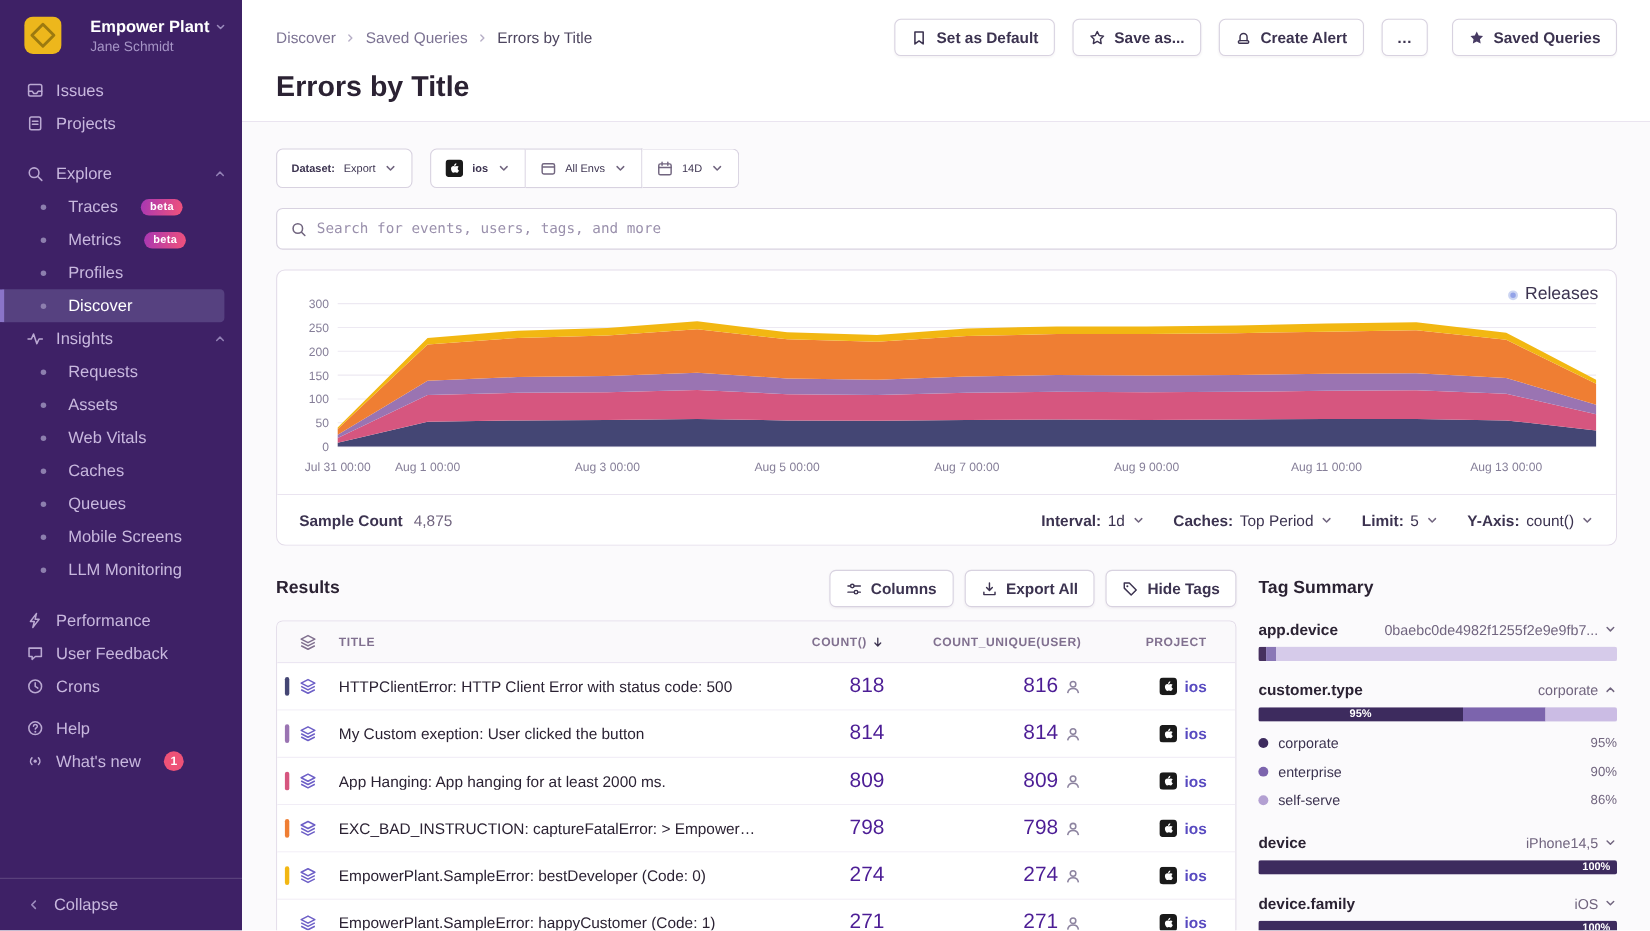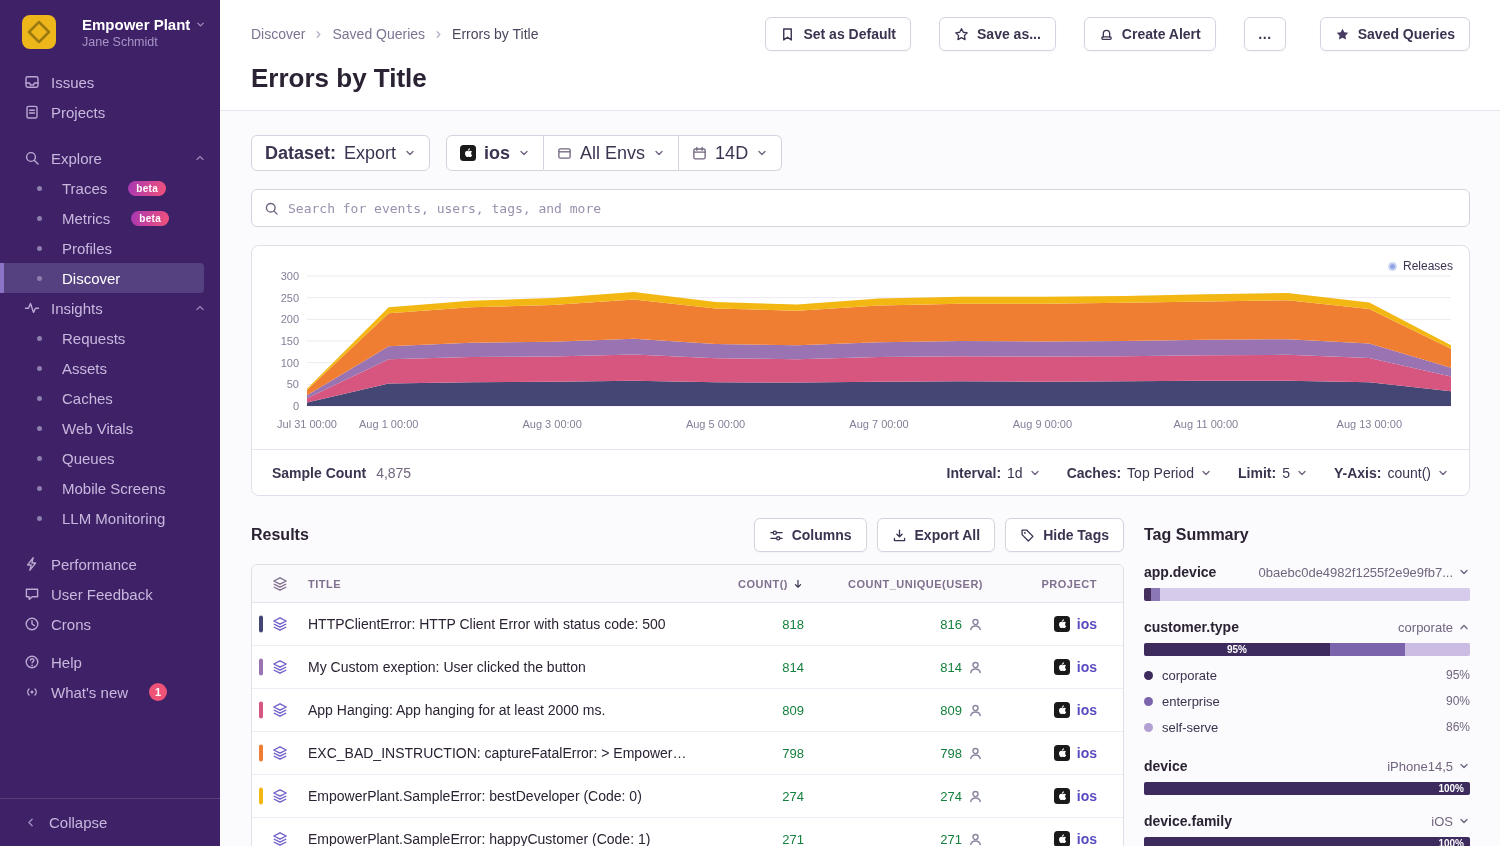--- a/index.html
+++ b/index.html
@@ -28,45 +28,45 @@
   .schev{color:#9c8cbe}
 
   
   .main{flex:1;display:flex;flex-direction:column;min-width:0}
   .topbar{background:#fff;border-bottom:1px solid #eae4f0;padding:17px 30px 16px 31px}
   .topbar-row{display:flex;align-items:center}
   .crumbs{display:flex;align-items:center;gap:8px;font-size:14px}
   .crumbs a{color:#7c7393;cursor:pointer;text-decoration:none}
   .crumb-cur{color:#4d455f}
   .crumb-sep{color:#b6aec6;display:flex}
-  .actions{margin-left:auto;display:flex;gap:28px;align-items:flex-end}
+  .actions{margin-left:auto;display:flex;gap:16px;align-items:flex-end}
   .btn{height:34px;display:inline-flex;align-items:center;gap:8px;padding:0 14px;background:#fff;border:1px solid #d8d2e0;border-radius:6px;font-size:14px;font-weight:600;color:#3c3350;box-shadow:0 1px 2px rgba(43,34,51,.04);cursor:pointer;font-family:inherit;white-space:nowrap}
   .btn.sq{padding:0 13px}
   .btn.saved{margin-left:6px}
   .title{margin-top:12px;font-size:26px;font-weight:700;color:#2b2233}
 
   .content{flex:1;background:#fbfafc;padding:24px 30px 0 31px;overflow:hidden}
 
   
   .filter-row{display:flex;align-items:center}
-  .fbtn{height:36px;display:inline-flex;align-items:center;gap:8px;padding:0 13px;background:#fff;border:1px solid #d8d2e0;border-radius:6px;font-size:18px;color:#3c3350;cursor:pointer;font-family:inherit;white-space:nowrap}
+  .fbtn{height:36px;display:inline-flex;align-items:center;gap:8px;padding:0 13px;background:#fff;border:1px solid #d8d2e0;border-radius:6px;font-size:10px;color:#3c3350;cursor:pointer;font-family:inherit;white-space:nowrap}
   .fbtn b{font-weight:700}
   .fgroup{display:inline-flex;margin-left:16px}
   .fgroup .fbtn{border-radius:0;border-left-width:0}
   .fgroup .fbtn:first-child{border-radius:6px 0 0 6px;border-left-width:1px}
   .fgroup .fbtn:last-child{border-radius:0 6px 6px 0}
   .chev{color:#71657f;flex-shrink:0}
 
   .search{margin-top:18px;height:38px;background:#fff;border:1px solid #d8d2e0;border-radius:6px;display:flex;align-items:center;padding:0 12px;gap:9px}
   .search input{flex:1;border:none;outline:none;background:transparent;font-family:"DejaVu Sans Mono",monospace;font-size:13px;color:#3c3350}
   .search input::placeholder{color:#9a90ac}
 
   
   .chart-card{position:relative;margin-top:18px;height:251px;background:#fff;border:1px solid #e3dce9;border-radius:8px}
-  .legend{position:absolute;top:13px;right:16px;display:flex;align-items:center;gap:6px;font-size:12px;color:#3c3350;cursor:pointer}
+  .legend{position:absolute;top:13px;right:16px;display:flex;align-items:center;gap:6px;font-size:16px;color:#3c3350;cursor:pointer}
   .legend-dot{width:9px;height:9px;border-radius:50%;border:2px solid #ccd5f2;background:#93a3e8}
   .chart-svg{display:block;margin:14px auto 0;width:1200px;height:190px}
   .chart-svg .tick{font-size:11px;fill:#857e98;font-family:"Liberation Sans",sans-serif}
   .chart-footer{position:absolute;left:0;right:0;bottom:0;height:46px;border-top:1px solid #eae4f0;display:flex;align-items:center;padding:0 20px;font-size:14px;background:#fff;border-radius:0 0 8px 8px}
   .sc-label{font-weight:700;color:#3c3350}
   .sc-value{color:#71657f;margin-left:10px}
   .ctls{margin-left:auto;display:flex;gap:26px}
   .ctl{display:flex;align-items:center;gap:6px;color:#3c3350;cursor:pointer}
   .ctl b{font-weight:700}
 
@@ -84,21 +84,21 @@
   .thead{height:38px;background:#faf9fb;border-bottom:1px solid #e8e2ef}
   .th{font-size:11px;font-weight:700;color:#80708f;letter-spacing:.5px;cursor:pointer}
   .th-icon{display:flex;justify-content:center;color:#80708f}
   .th.num{text-align:right}
   .th.sorted{display:flex;justify-content:flex-end;align-items:center;gap:4px}
   .pr-c{padding-right:14px}.pr-u{padding-right:20px}.pr-p{padding-right:26px}
   .tr{height:43px;border-bottom:1px solid #f0ebf5;background:#fff}
   .td-icon{display:flex;align-items:center;justify-content:center;position:relative;height:100%}
   .chip{position:absolute;left:7px;top:50%;transform:translateY(-50%);width:4px;height:17px;border-radius:2px}
   .td-title{font-size:14px;color:#2b2233;white-space:nowrap;overflow:hidden;text-overflow:ellipsis;padding-right:14px;cursor:pointer}
-  .td-num{font-size:13px;color:#15803d;display:flex;justify-content:flex-end;align-items:center;gap:6px}
+  .td-num{font-size:19px;color:#4c1d95;display:flex;justify-content:flex-end;align-items:center;gap:6px}
   .td-proj{display:flex;justify-content:flex-end;align-items:center;gap:7px;color:#584ac0;font-size:14px;font-weight:600;cursor:pointer}
 
   
   .tag{margin-bottom:18px}
   .tag-head{display:flex;align-items:center;justify-content:space-between;margin-bottom:8px;cursor:pointer}
   .tag-key{font-size:14px;font-weight:700;color:#2b2233}
   .tag-val{display:flex;align-items:center;gap:5px;font-size:13px;color:#71657f;max-width:215px;white-space:nowrap;overflow:hidden}
   .tag-bar{display:flex;height:13px;border-radius:2px;overflow:hidden;background:#ece6f2}
   .seg{position:relative;height:100%}
   .seg-label{position:absolute;top:50%;font-size:10px;font-weight:700;color:#fff;line-height:1}
@@ -192,25 +192,25 @@
       <div class="nav-item sub">
           <span class="dot"></span>
           <span>Requests</span>
         </div>
       <div class="nav-item sub">
           <span class="dot"></span>
           <span>Assets</span>
         </div>
       <div class="nav-item sub">
           <span class="dot"></span>
+          <span>Web Vitals</span>
+        </div>
+      <div class="nav-item sub">
+          <span class="dot"></span>
           <span>Caches</span>
-        </div>
-      <div class="nav-item sub">
-          <span class="dot"></span>
-          <span>Web Vitals</span>
         </div>
       <div class="nav-item sub">
           <span class="dot"></span>
           <span>Queues</span>
         </div>
       <div class="nav-item sub">
           <span class="dot"></span>
           <span>Mobile Screens</span>
         </div>
       <div class="nav-item sub">

